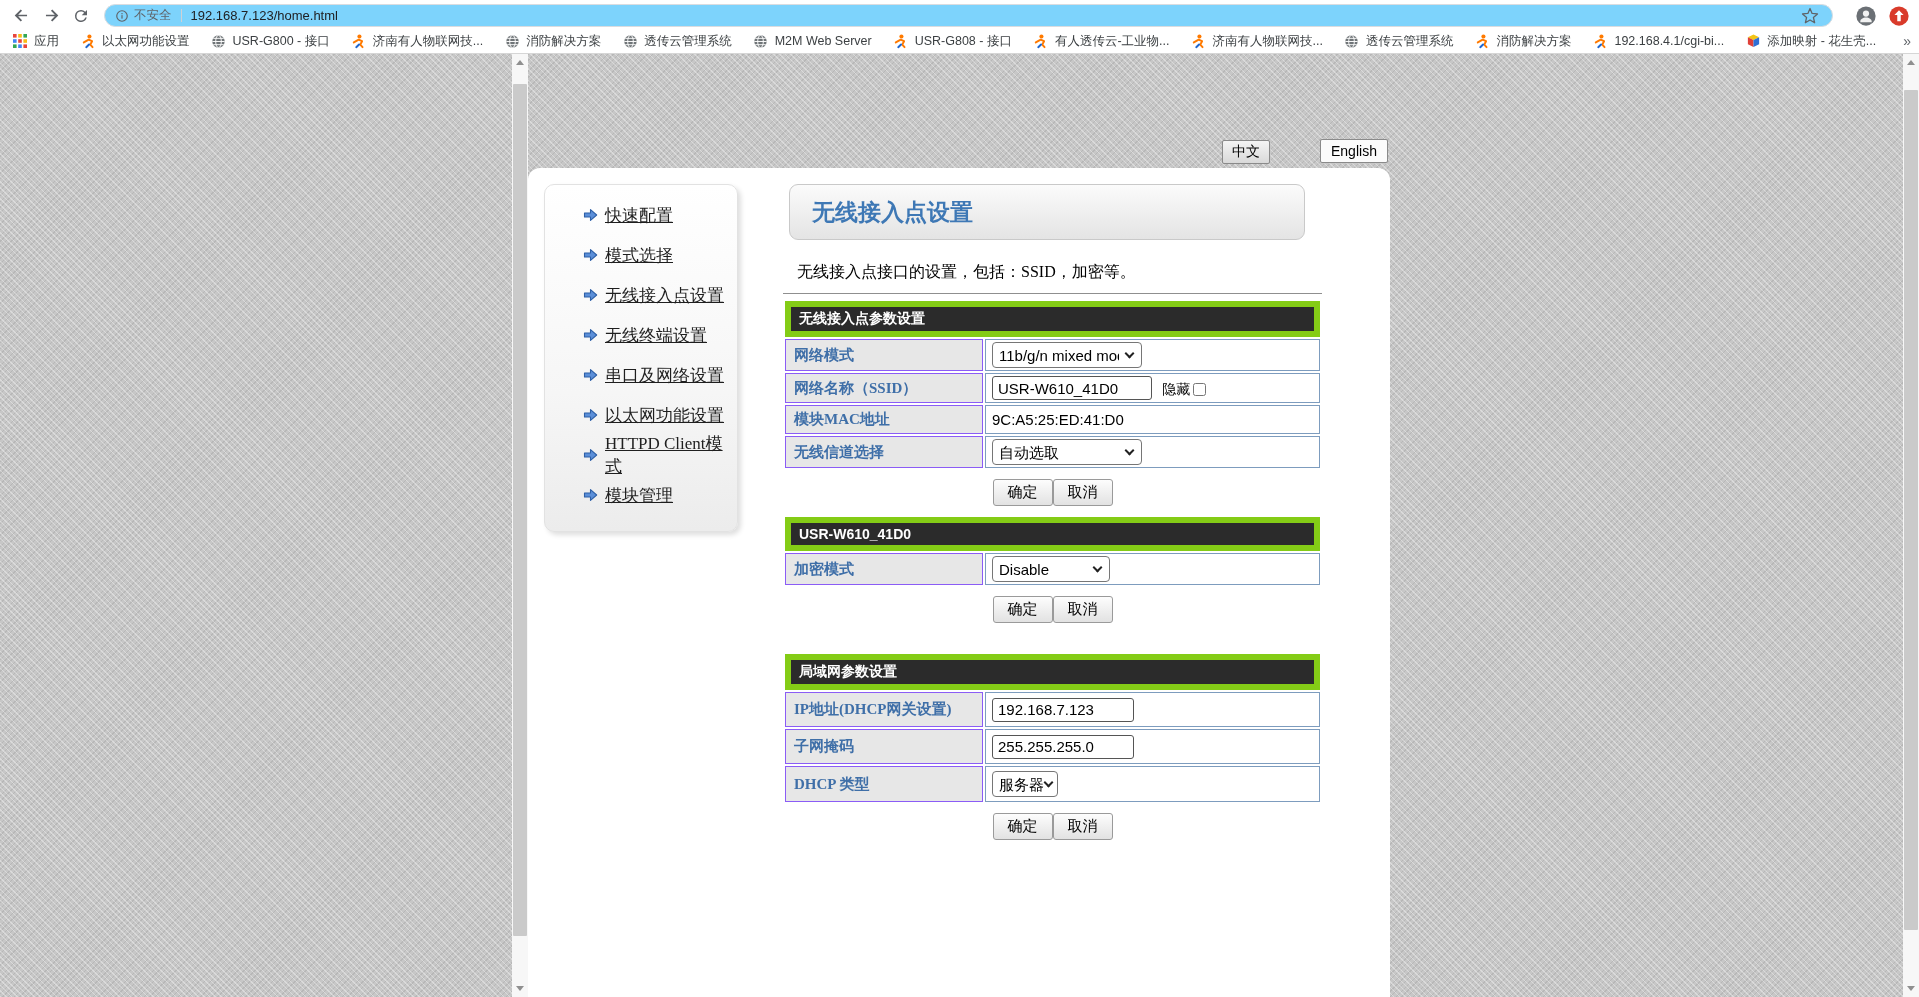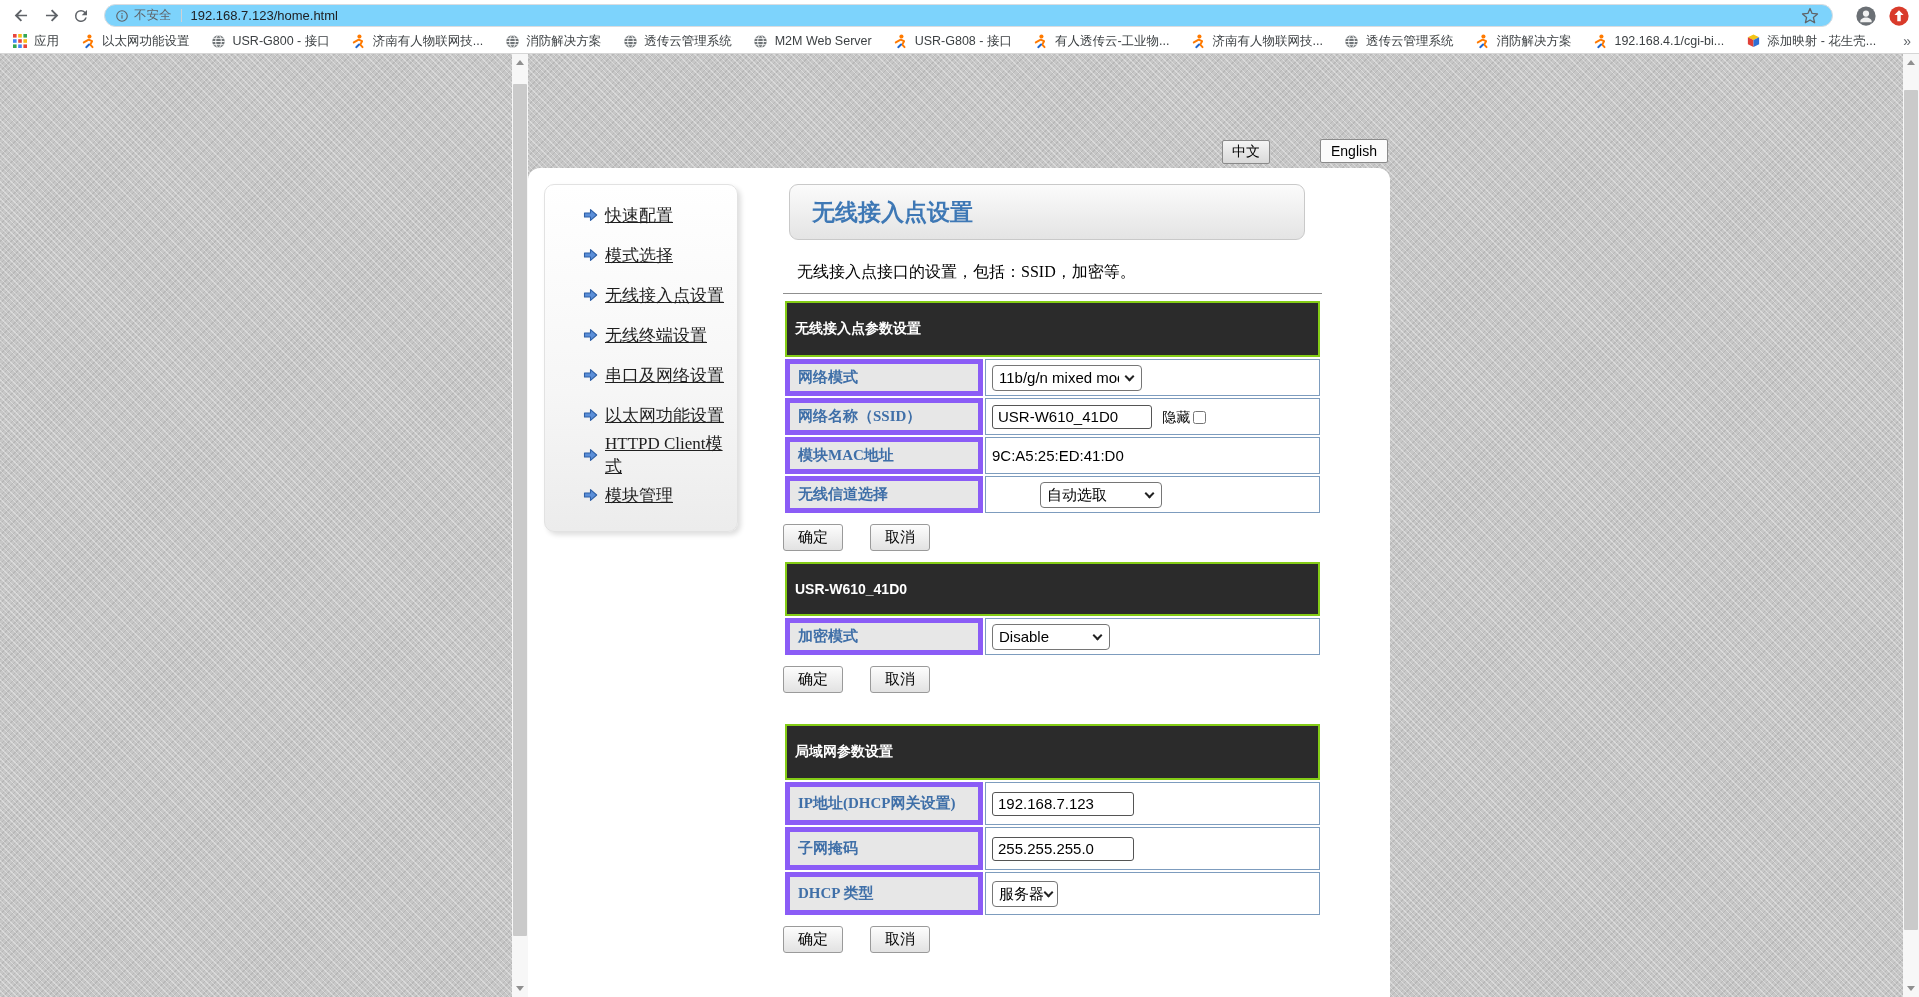--- a/index.html
+++ b/index.html
@@ -63,40 +63,40 @@
   
   .main-col{position:absolute;left:255px;top:0;width:539px;}
   .banner{margin:16px 0 0 6px;width:516px;height:56px;border-radius:9px;border:1px solid #c9c9c9;
           background:linear-gradient(180deg,#fbfbfb,#e4e4e4);display:flex;align-items:center;
           padding-left:22px;font-size:23px;font-weight:bold;color:#3e78b5;
           font-family:"Liberation Sans",sans-serif;}
   .desc{margin:22px 0 10px 14px;font-size:16px;color:#000;}
   .rule{border:none;border-top:1px solid #8f8f8f;margin:0 0 5px 0;}
 
   table.cfg{width:539px;border-spacing:2px;border-collapse:separate;font-size:15px;}
-  table.cfg td.h{background:#2b2b2b;border:2px solid #84cc16;color:#fff;font-weight:bold;font-size:14px;
-                 padding:17px 8px;font-family:"Liberation Sans",sans-serif;}
-  table.cfg td.l{width:198px;background:#e7e7e7;border:5px solid #8b5cf6;color:#3f6fa8;
+  table.cfg td.h{background:#2b2b2b;border:6px solid #84cc16;color:#fff;font-weight:bold;font-size:14px;
+                 padding:3px 8px;font-family:"Liberation Sans",sans-serif;}
+  table.cfg td.l{width:198px;background:#e7e7e7;border:1px solid #8b5cf6;color:#3f6fa8;
                  font-weight:bold;padding:4px 8px;}
   table.cfg td.v{border:1px solid #7d9cbe;background:#fff;padding:2px 6px;color:#000;
                  font-family:"Liberation Sans",sans-serif;}
   table.cfg.tall td.l{padding:7px 8px;}
   table.cfg.tall td.v{padding:4px 6px;}
 
   input.txt{height:24px;border:1px solid #555;border-radius:3px;padding:0 5px;font-size:15px;
             font-family:"Liberation Sans",sans-serif;color:#000;}
   .sel-wrap{position:relative;display:inline-flex;align-items:center;vertical-align:middle;}
   select.sel{appearance:none;-webkit-appearance:none;height:26px;border:1px solid #767676;border-radius:4px;
              background:#fff;font-size:15px;padding:0 22px 0 6px;font-family:"Liberation Sans",sans-serif;color:#000;width:100%;}
   .chev{position:absolute;right:9px;top:8px;width:7px;height:7px;border-right:2px solid #222;
         border-bottom:2px solid #222;transform:rotate(45deg);pointer-events:none;}
   .hide-wrap{margin-left:6px;font-size:14px;color:#000;font-family:"Liberation Serif",serif;}
   .hide-wrap input{vertical-align:-2px;margin-left:3px;}
 
-  .btnrow{display:flex;justify-content:flex-start;gap:27px;margin:9px 0 9px;width:539px;}
+  .btnrow{display:flex;justify-content:center;gap:0;margin:9px 0 9px;width:539px;}
   .btnrow.gap-lg{margin-bottom:29px;}
   button.std{font-size:15px;padding:3px 14px;border:1px solid #9a9a9a;border-radius:3px;color:#000;
              background:linear-gradient(180deg,#fdfdfd,#e2e2e2);font-family:"Liberation Serif",serif;}
 </style>
 </head>
 <body>
 
 <div class="screen">
 
   <div class="chrome">
@@ -428,21 +428,21 @@
                 </span>
               </td>
             </tr>
             <tr>
               <td class="l">模块MAC地址</td>
               <td class="v"><span>9C:A5:25:ED:41:D0</span></td>
             </tr>
             <tr>
               <td class="l">无线信道选择</td>
               <td class="v">
-                <span class="sel-wrap" style="width:122px;margin-left:48px;">
+                <span class="sel-wrap" style="width:150px;">
                   <select class="sel">
                     <option>自动选取</option>
                   </select>
                       <span class="chev"></span>
                 </span>
               </td>
             </tr>
           </tbody>
             </table>
           <div class="btnrow">

